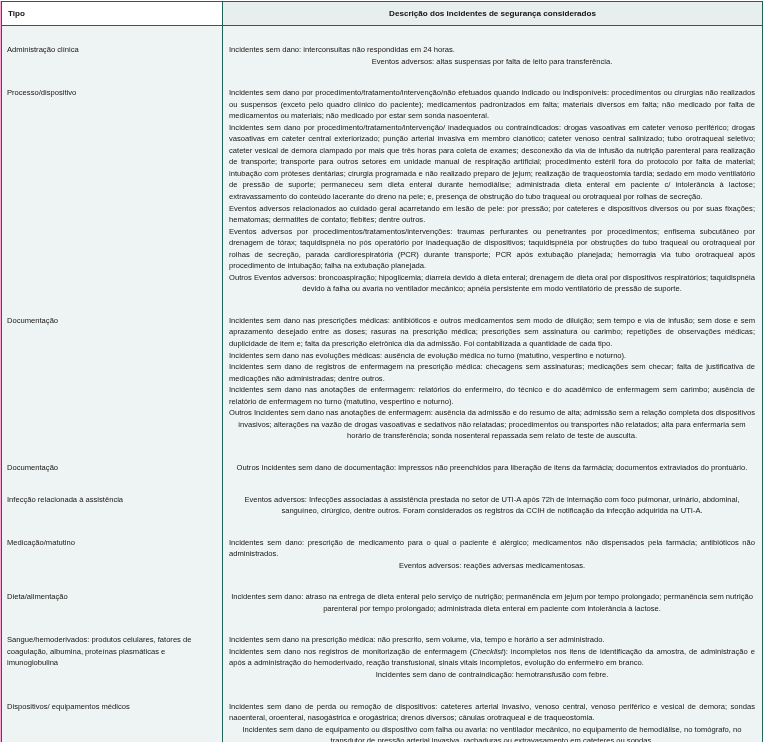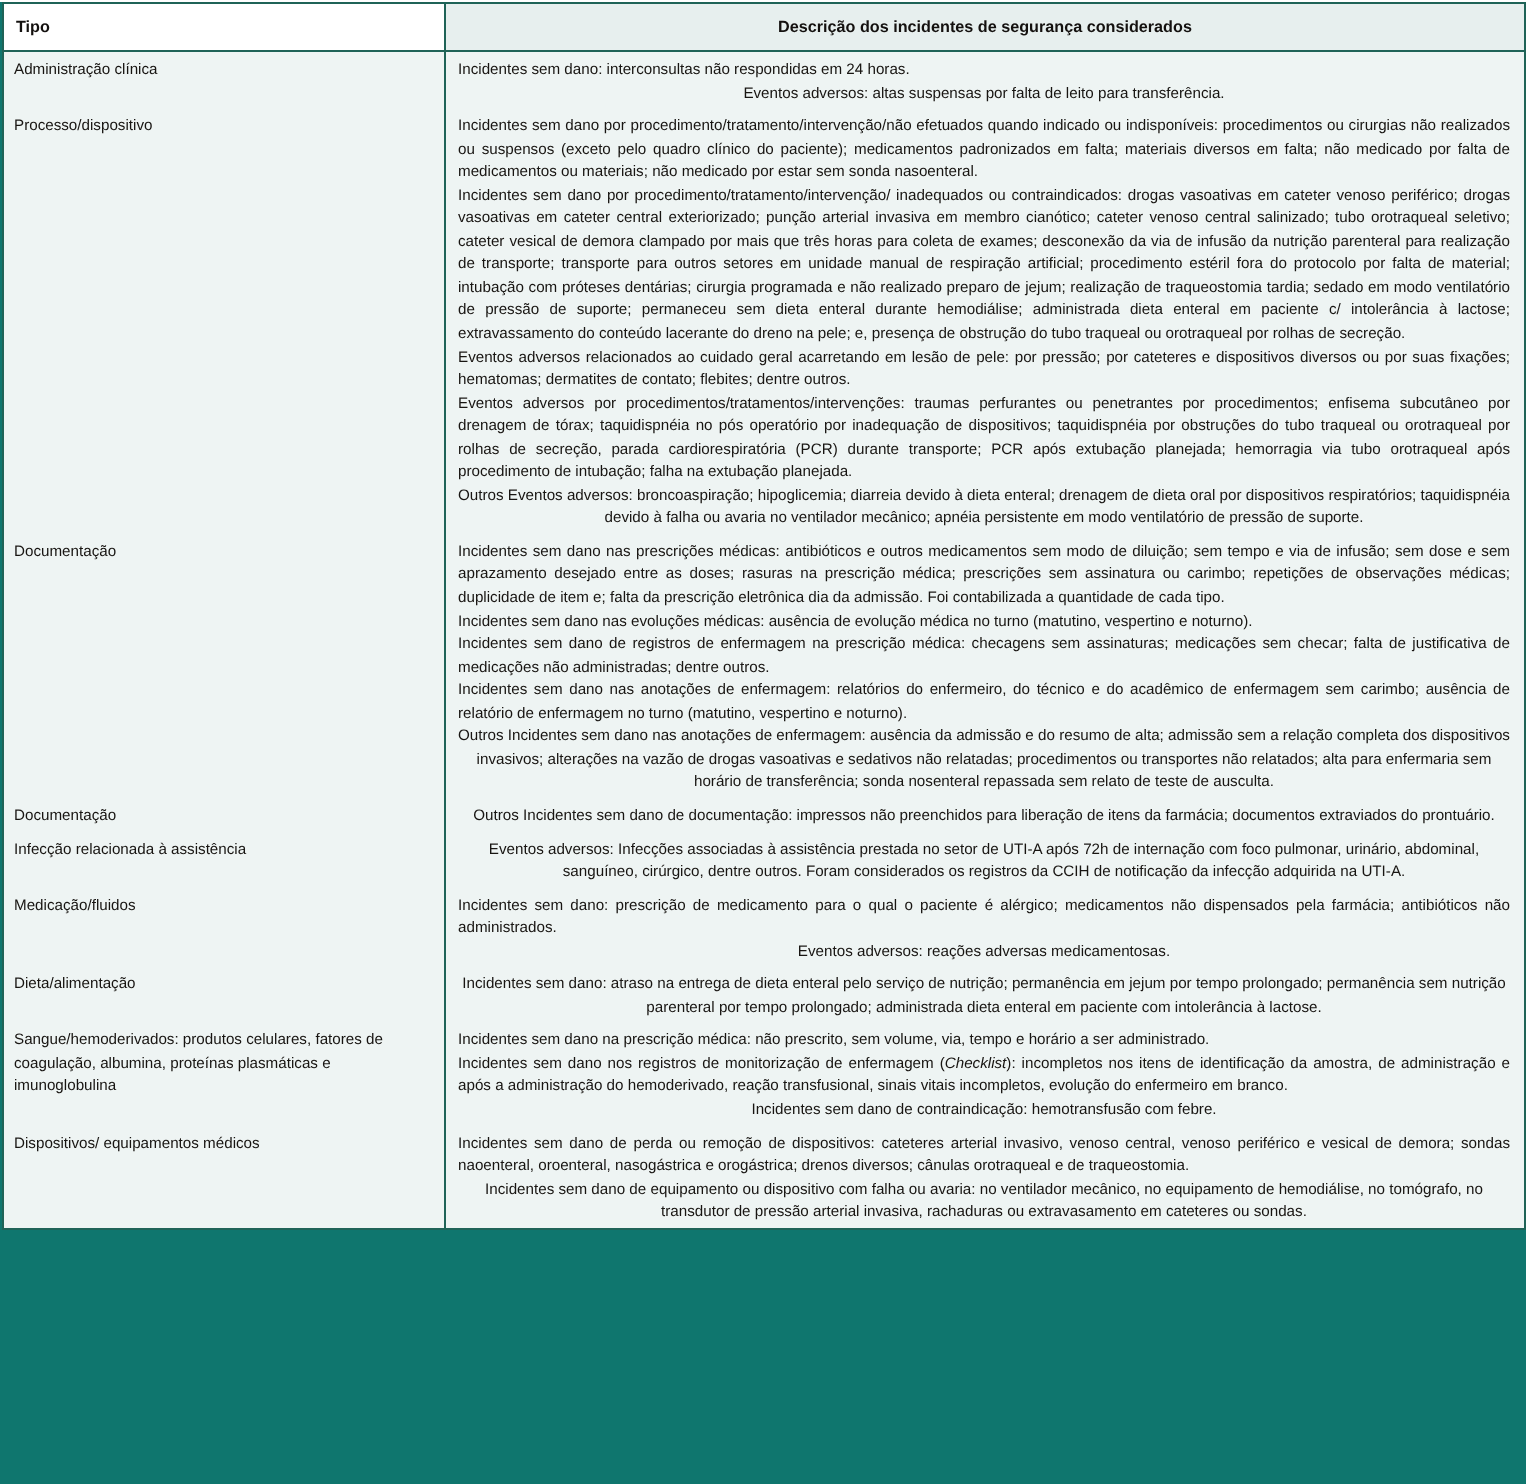--- a/index.html
+++ b/index.html
@@ -11,21 +11,21 @@
     font-family: "Liberation Sans", sans-serif;
     width: 763px;
     height: 742px;
     overflow: hidden;
   }
 
   .table-wrap {
     width: 763px;
     height: 742px;
     box-sizing: border-box;
-    background: #0f766e;
+    background: #f9a8d4;
     position: relative;
   }
 
   table.incident-table {
     width: 761px;
     margin: 1px 1px 0 1px;
     border-collapse: collapse;
     table-layout: fixed;
     border: 1px solid #1f6357;
     background: #eef4f3;
@@ -85,21 +85,21 @@
     text-align: center;
   }
 
   .tipo-text {
     display: block;
   }
 
   .italic-term { font-style: italic; }
 
   
-  tbody tr.spaced > td { padding-top: 3px; }
+  tbody tr.spaced > td { padding-top: 18px; }
 </style>
 </head>
 <body>
 
 <div class="table-wrap">
   <table class="incident-table">
     <colgroup>
       <col class="col-tipo">
       <col class="col-desc">
     </colgroup>
@@ -154,21 +154,21 @@
         <tr class="spaced">
           <td class="cell-tipo">
             <span class="tipo-text">Infecção relacionada à assistência</span>
           </td>
           <td class="cell-desc">
             <p>Eventos adversos: Infecções associadas à assistência prestada no setor de UTI-A após 72h de internação com foco pulmonar, urinário, abdominal, sanguíneo, cirúrgico, dentre outros. Foram considerados os registros da CCIH de notificação da infecção adquirida na UTI-A.</p>
           </td>
         </tr>
         <tr class="spaced">
           <td class="cell-tipo">
-            <span class="tipo-text">Medicação/fluidos</span>
+            <span class="tipo-text">Medicação/matutino</span>
           </td>
           <td class="cell-desc">
             <p>Incidentes sem dano: prescrição de medicamento para o qual o paciente é alérgico; medicamentos não dispensados pela farmácia; antibióticos não administrados.</p>
             <p>Eventos adversos: reações adversas medicamentosas.</p>
           </td>
         </tr>
         <tr class="spaced">
           <td class="cell-tipo">
             <span class="tipo-text">Dieta/alimentação</span>
           </td>

